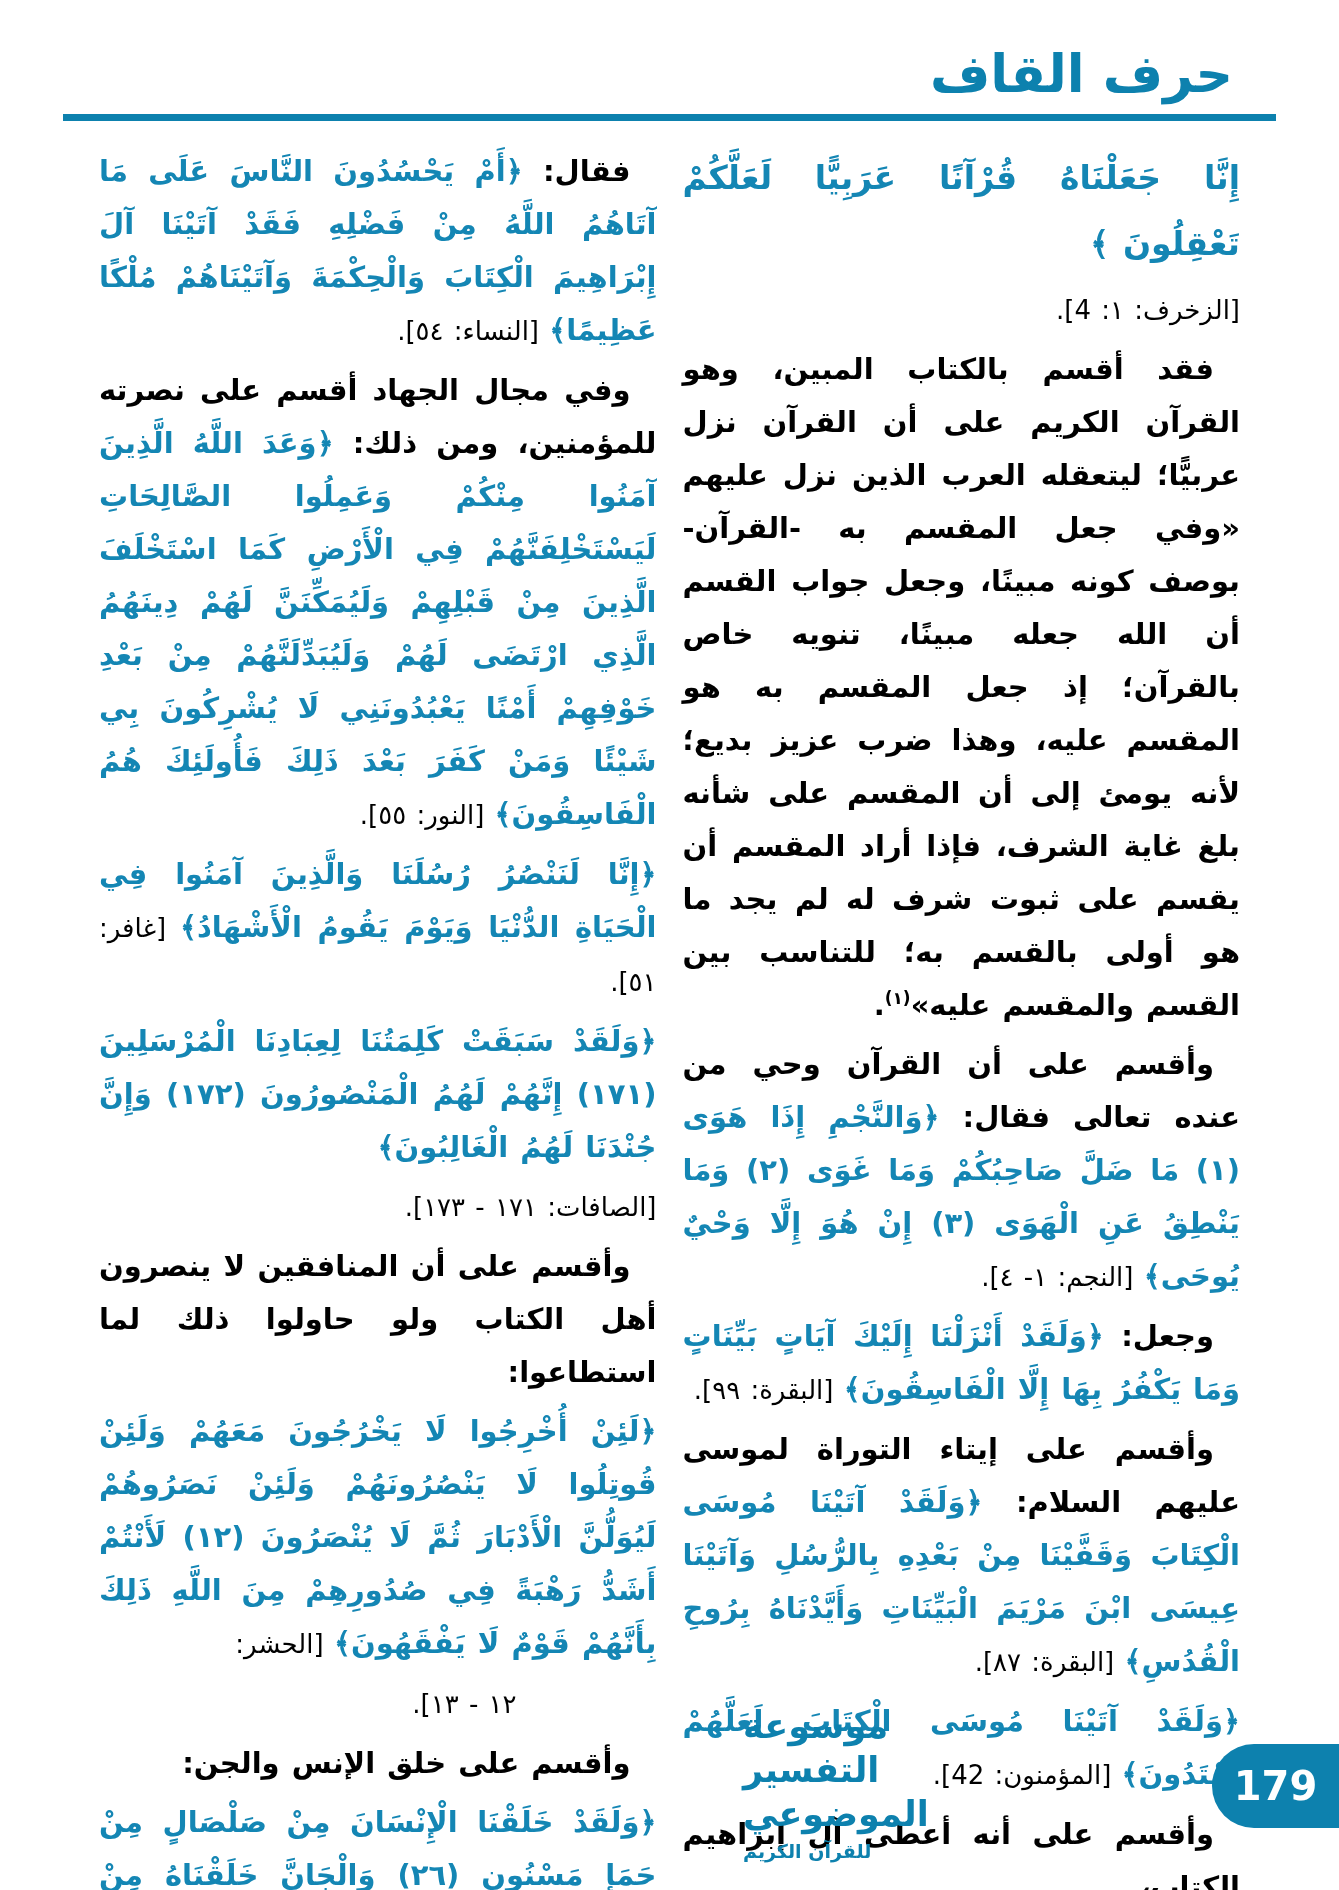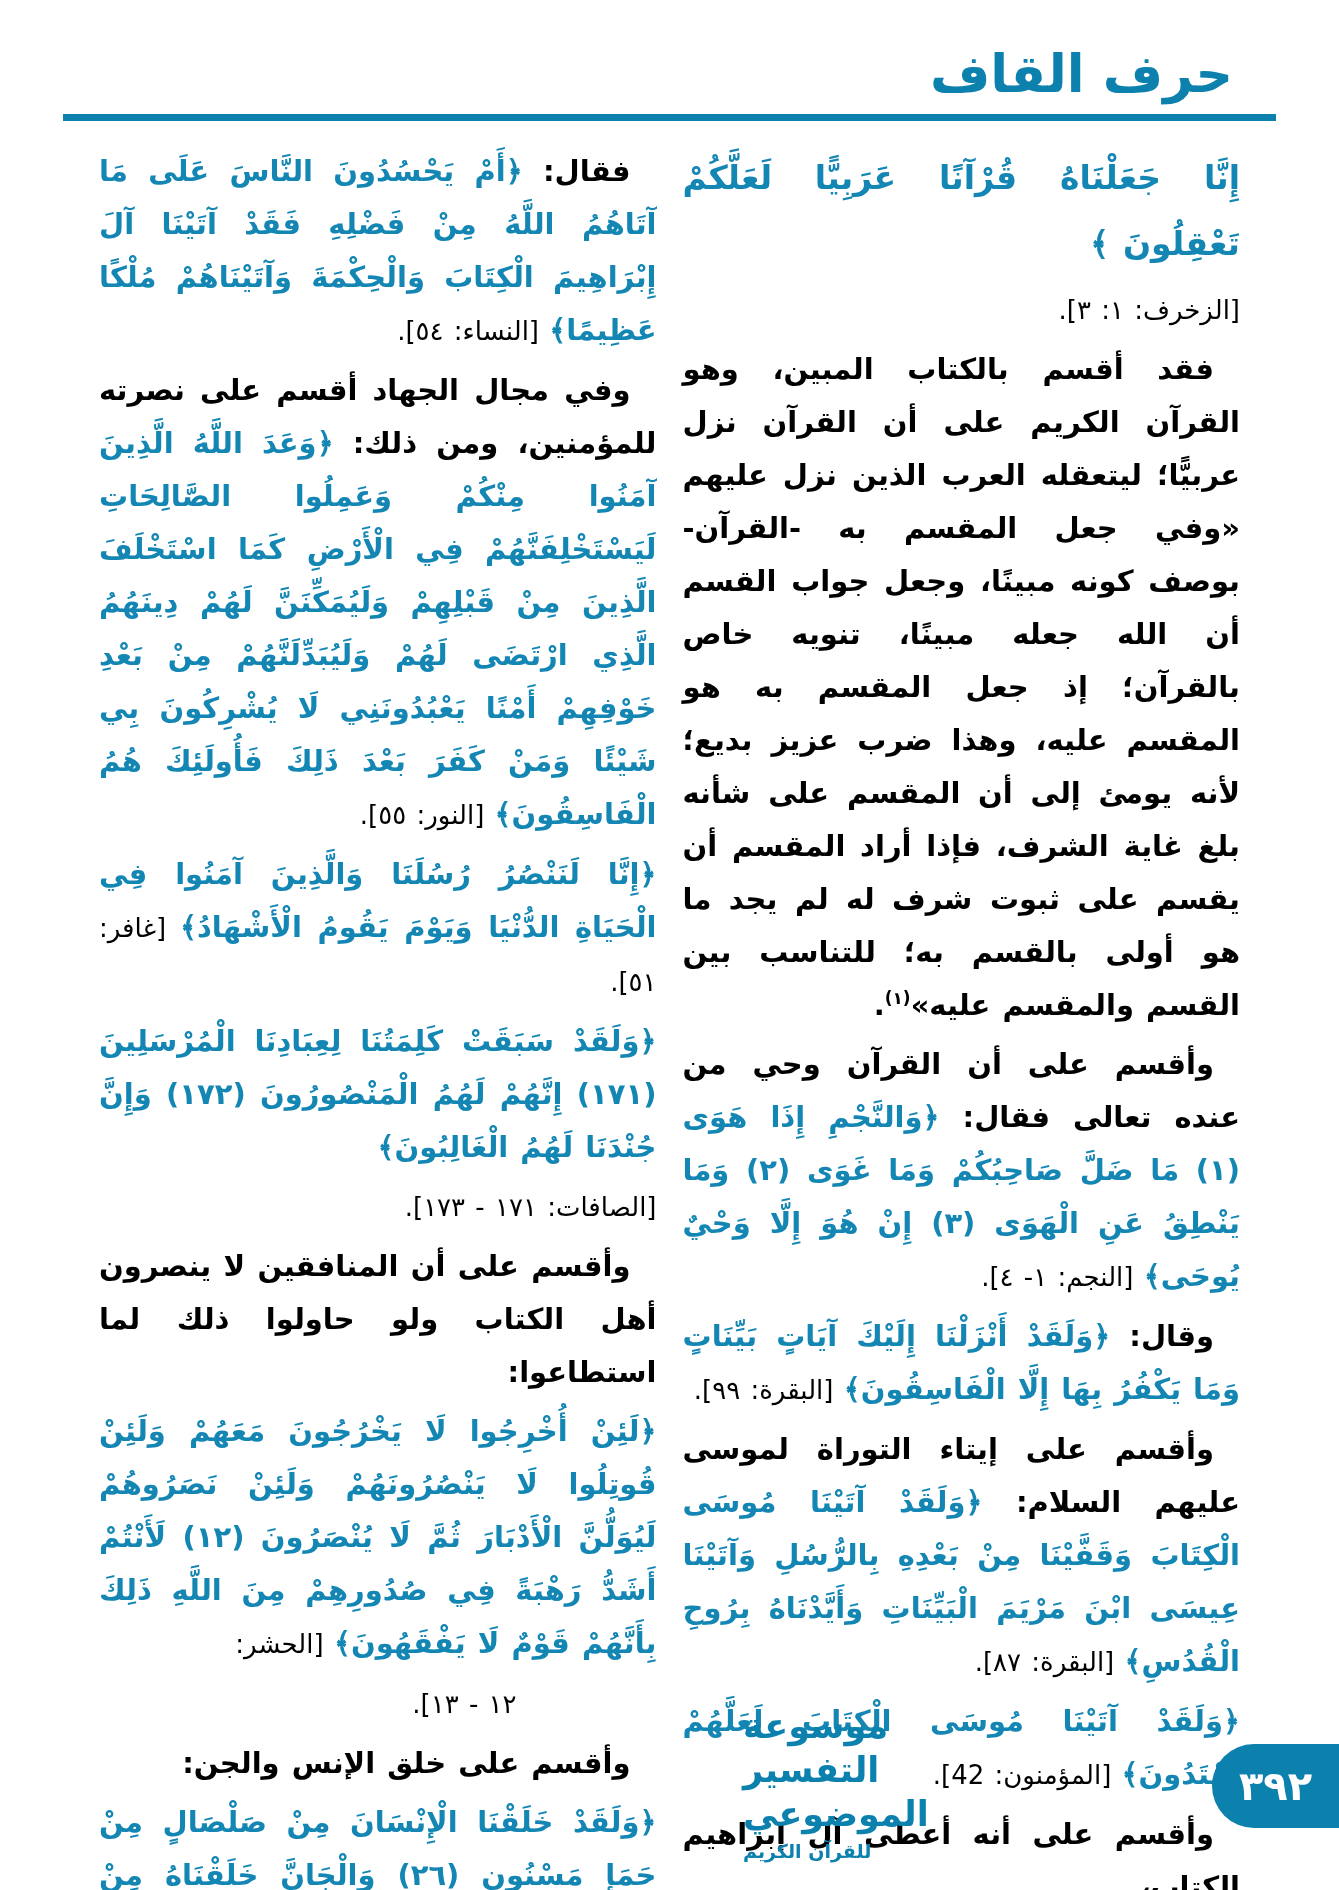--- a/index.html
+++ b/index.html
@@ -76,24 +76,24 @@
 
   <header class="hdr">
     <h1>حرف القاف</h1>
     <div class="rule"></div>
   </header>
 
   <main class="columns">
     <section class="col">
       <div>
           <p class="para lead"><span class="seg-quran">إِنَّا جَعَلْنَاهُ قُرْآنًا عَرَبِيًّا لَعَلَّكُمْ تَعْقِلُونَ ﴾</span></p>
-          <p class="para cite-line"><span class="seg-cite">[الزخرف: ١: ٣].</span></p>
+          <p class="para cite-line"><span class="seg-cite">[الزخرف: ١: 4].</span></p>
           <p class="para indent"><span class="seg-body">فقد أقسم بالكتاب المبين، وهو القرآن الكريم على أن القرآن نزل عربيًّا؛ ليتعقله العرب الذين نزل عليهم «وفي جعل المقسم به -القرآن- بوصف كونه مبينًا، وجعل جواب القسم أن الله جعله مبينًا، تنويه خاص بالقرآن؛ إذ جعل المقسم به هو المقسم عليه، وهذا ضرب عزيز بديع؛ لأنه يومئ إلى أن المقسم على شأنه بلغ غاية الشرف، فإذا أراد المقسم أن يقسم على ثبوت شرف له لم يجد ما هو أولى بالقسم به؛ للتناسب بين القسم والمقسم عليه»</span><span class="seg-fnref">(١)</span><span class="seg-body">.</span></p>
           <p class="para indent"><span class="seg-body">وأقسم على أن القرآن وحي من عنده تعالى فقال: </span><span class="seg-quran">﴿وَالنَّجْمِ إِذَا هَوَى (١) مَا ضَلَّ صَاحِبُكُمْ وَمَا غَوَى (٢) وَمَا يَنْطِقُ عَنِ الْهَوَى (٣) إِنْ هُوَ إِلَّا وَحْيٌ يُوحَى﴾</span><span class="seg-cite"> [النجم: ١- ٤].</span></p>
-          <p class="para indent"><span class="seg-body">وقال: </span><span class="seg-quran">﴿وَلَقَدْ أَنْزَلْنَا إِلَيْكَ آيَاتٍ بَيِّنَاتٍ وَمَا يَكْفُرُ بِهَا إِلَّا الْفَاسِقُونَ﴾</span><span class="seg-cite"> [البقرة: ٩٩].</span></p>
+          <p class="para indent"><span class="seg-body">وجعل: </span><span class="seg-quran">﴿وَلَقَدْ أَنْزَلْنَا إِلَيْكَ آيَاتٍ بَيِّنَاتٍ وَمَا يَكْفُرُ بِهَا إِلَّا الْفَاسِقُونَ﴾</span><span class="seg-cite"> [البقرة: ٩٩].</span></p>
           <p class="para indent"><span class="seg-body">وأقسم على إيتاء التوراة لموسى عليهم السلام: </span><span class="seg-quran">﴿وَلَقَدْ آتَيْنَا مُوسَى الْكِتَابَ وَقَفَّيْنَا مِنْ بَعْدِهِ بِالرُّسُلِ وَآتَيْنَا عِيسَى ابْنَ مَرْيَمَ الْبَيِّنَاتِ وَأَيَّدْنَاهُ بِرُوحِ الْقُدُسِ﴾</span><span class="seg-cite"> [البقرة: ٨٧].</span></p>
           <p class="para"><span class="seg-quran">﴿وَلَقَدْ آتَيْنَا مُوسَى الْكِتَابَ لَعَلَّهُمْ يَهْتَدُونَ﴾</span><span class="seg-cite"> [المؤمنون: 42].</span></p>
           <p class="para indent"><span class="seg-body">وأقسم على أنه أعطى آل إبراهيم الكتاب،</span></p>
         </div>
 
     </section>
     <section class="col">
       <div>
           <p class="para indent"><span class="seg-body">فقال: </span><span class="seg-quran">﴿أَمْ يَحْسُدُونَ النَّاسَ عَلَى مَا آتَاهُمُ اللَّهُ مِنْ فَضْلِهِ فَقَدْ آتَيْنَا آلَ إِبْرَاهِيمَ الْكِتَابَ وَالْحِكْمَةَ وَآتَيْنَاهُمْ مُلْكًا عَظِيمًا﴾</span><span class="seg-cite"> [النساء: ٥٤].</span></p>
           <p class="para indent"><span class="seg-body">وفي مجال الجهاد أقسم على نصرته للمؤمنين، ومن ذلك: </span><span class="seg-quran">﴿وَعَدَ اللَّهُ الَّذِينَ آمَنُوا مِنْكُمْ وَعَمِلُوا الصَّالِحَاتِ لَيَسْتَخْلِفَنَّهُمْ فِي الْأَرْضِ كَمَا اسْتَخْلَفَ الَّذِينَ مِنْ قَبْلِهِمْ وَلَيُمَكِّنَنَّ لَهُمْ دِينَهُمُ الَّذِي ارْتَضَى لَهُمْ وَلَيُبَدِّلَنَّهُمْ مِنْ بَعْدِ خَوْفِهِمْ أَمْنًا يَعْبُدُونَنِي لَا يُشْرِكُونَ بِي شَيْئًا وَمَنْ كَفَرَ بَعْدَ ذَلِكَ فَأُولَئِكَ هُمُ الْفَاسِقُونَ﴾</span><span class="seg-cite"> [النور: ٥٥].</span></p>
@@ -108,17 +108,17 @@
         </div>
     </section>
   </main>
 
   <footer>
     <div class="logo">
       <div class="logo-main">موسوعة التفسير الموضوعي</div>
       <div class="logo-sub">للقرآن الكريم</div>
     </div>
     <div class="page-tab">
-      <span>٣٩٢</span>
+      <span>179</span>
     </div>
   </footer>
 
 </div>
 
 </body></html>

